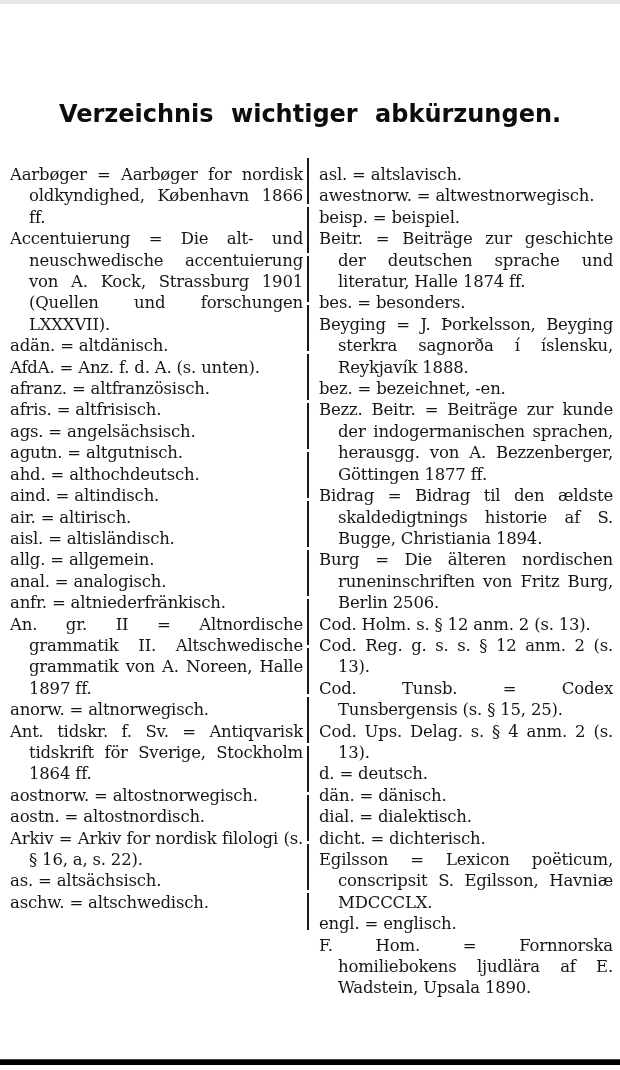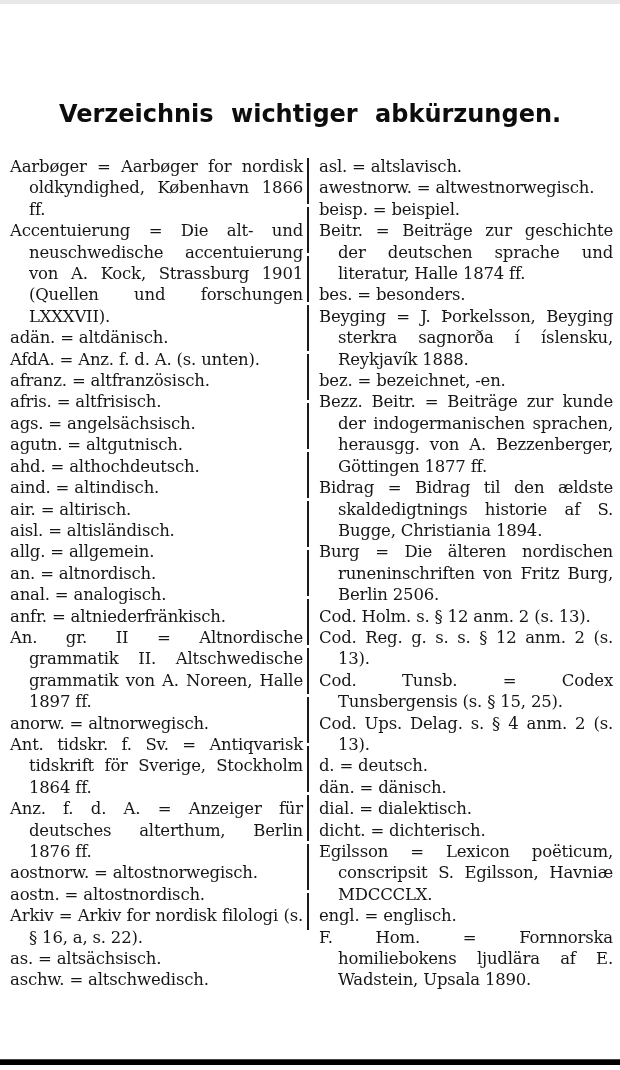--- a/index.html
+++ b/index.html
@@ -29,21 +29,21 @@
     text-align: center;
     font-family: "DejaVu Sans", "Liberation Sans", sans-serif;
     font-weight: bold;
     font-size: 24px;
     letter-spacing: 0px;
     word-spacing: 9px;
     color: #0d0d0d;
   }
   .column {
     position: absolute;
-    top: 152px;
+    top: 160px;
     font-size: 16.5px;
     line-height: 21.4px;
     letter-spacing: -0.2px;
     text-align: justify;
   }
   .column-left  { left: 10px;  width: 293px; }
   .column-right { left: 319px; width: 294px; }
   .entry {
     margin: 0;
     padding-left: 19px;
@@ -85,27 +85,25 @@
       <p class="entry">AfdA. = Anz. f. d. A. (s. unten).</p>
       <p class="entry">afranz. = altfranzösisch.</p>
       <p class="entry">afris. = altfrisisch.</p>
       <p class="entry">ags. = angelsächsisch.</p>
       <p class="entry">agutn. = altgutnisch.</p>
       <p class="entry">ahd. = althochdeutsch.</p>
       <p class="entry">aind. = altindisch.</p>
       <p class="entry">air. = altirisch.</p>
       <p class="entry">aisl. = altisländisch.</p>
       <p class="entry">allg. = allgemein.</p>
-      <p class="entry">an. = altnordisch.</p>
       <p class="entry">anal. = analogisch.</p>
       <p class="entry">anfr. = altniederfränkisch.</p>
       <p class="entry">An. gr. II = Altnordische grammatik II. Altschwedische grammatik von A. Noreen, Halle 1897 ff.</p>
       <p class="entry">anorw. = altnorwegisch.</p>
       <p class="entry">Ant. tidskr. f. Sv. = Antiqvarisk tidskrift för Sverige, Stockholm 1864 ff.</p>
-      <p class="entry">Anz. f. d. A. = Anzeiger für deutsches alterthum, Berlin 1876 ff.</p>
       <p class="entry">aostnorw. = altostnorwegisch.</p>
       <p class="entry">aostn. = altostnordisch.</p>
       <p class="entry">Arkiv = Arkiv for nordisk filologi (s. § 16, a, s. 22).</p>
       <p class="entry">as. = altsächsisch.</p>
       <p class="entry">aschw. = altschwedisch.</p>
     </div>
 
   <div class="column-divider"></div>
 
   <div class="column column-right">

